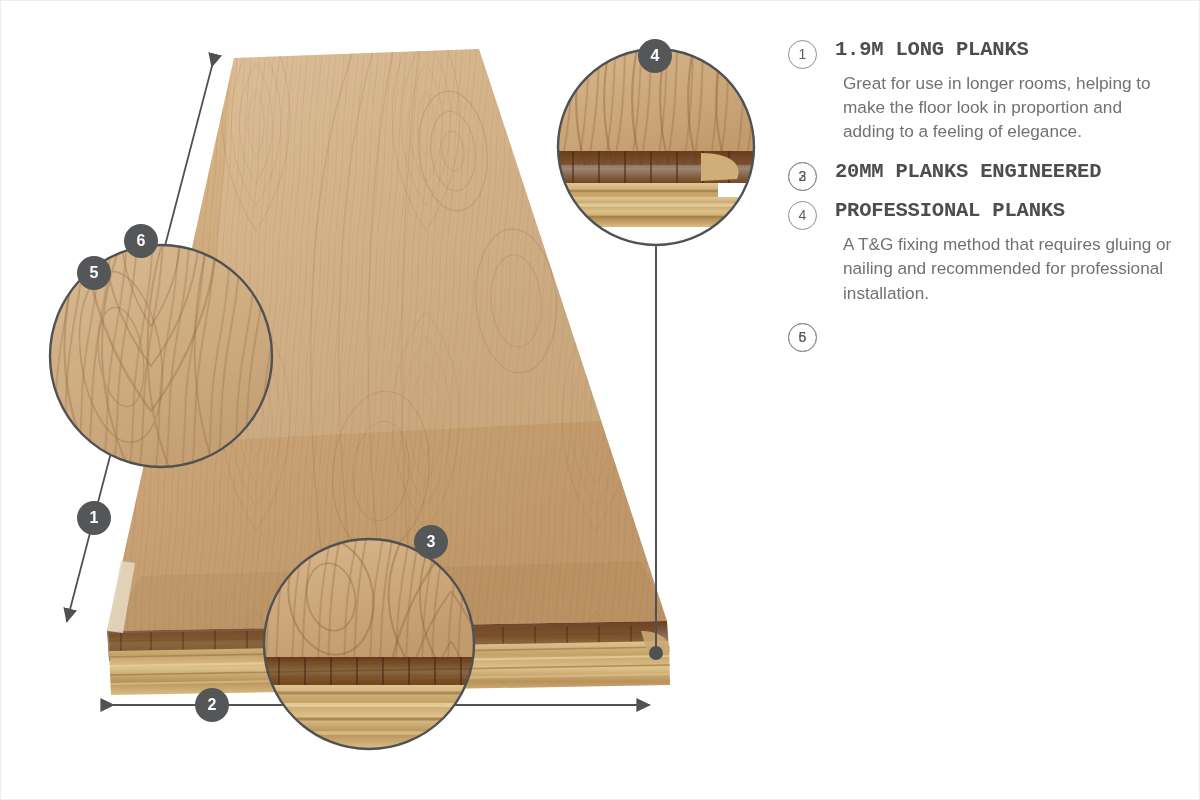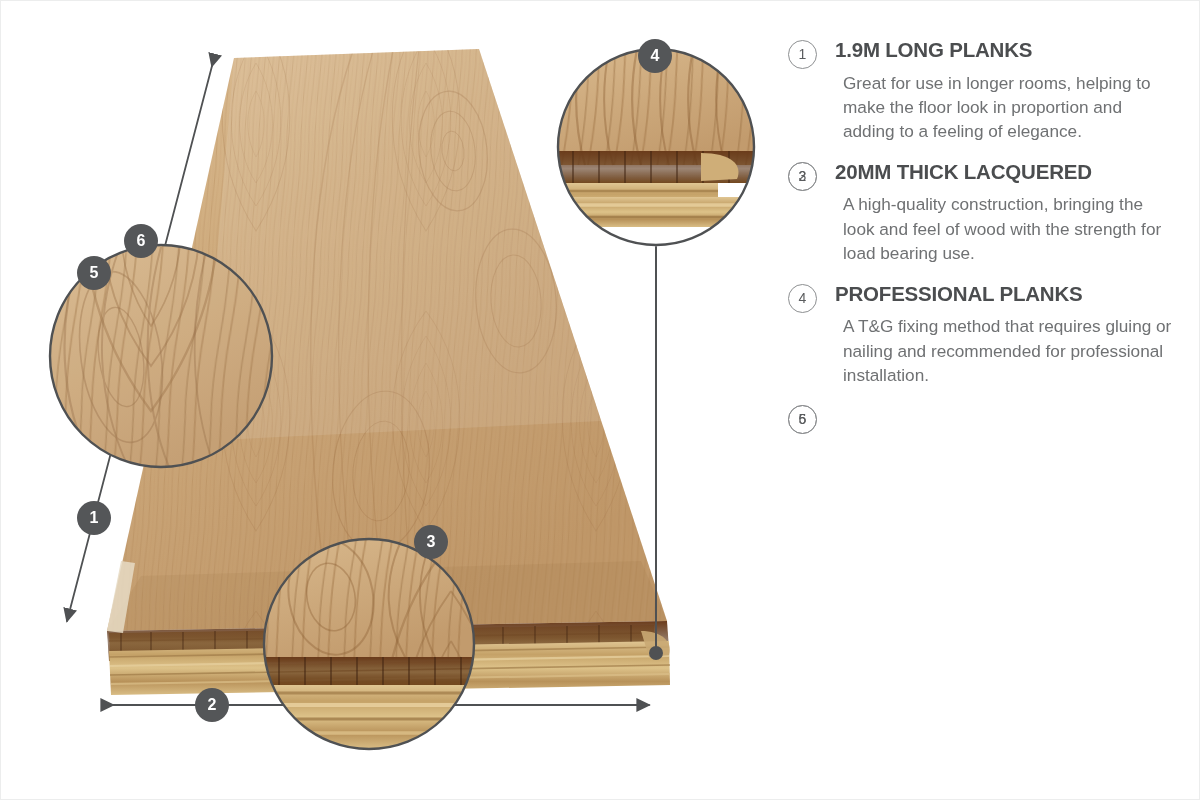--- a/index.html
+++ b/index.html
@@ -83,21 +83,21 @@
     font-family: "Liberation Sans", sans-serif;
     box-sizing: border-box;
   }
   .feature h3 {
     margin: 0 0 9px 0;
     font-size: 20.5px;
     font-weight: bold;
     color: #4b4d4f;
     letter-spacing: -0.2px;
     line-height: 1.1;
-    font-family: Liberation Sans, sans-serif;
+    font-family: Liberation Mono, monospace;
   }
   .feature p {
     margin: 8px;
     font-size: 17.2px;
     line-height: 1.42;
     color: #6f7173;
     font-family: "Liberation Sans", sans-serif;
   }
 </style>
 </head>
@@ -350,22 +350,21 @@
       <h3>1.9M LONG PLANKS</h3>
       <p>Great for use in longer rooms, helping to make the floor look in proportion and adding to a feeling of elegance.</p>
     </div>
 
     <div class="feature">
       <span class="num-circle">2</span>
     </div>
 
     <div class="feature">
       <span class="num-circle">3</span>
-      <h3>20MM THICK LACQUERED</h3>
-      <p>A high-quality construction, bringing the look and feel of wood with the strength for load bearing use.</p>
+      <h3>20MM PLANKS ENGINEERED</h3>
     </div>
 
     <div class="feature">
       <span class="num-circle">4</span>
       <h3>PROFESSIONAL PLANKS</h3>
       <p>A T&amp;G fixing method that requires gluing or nailing and recommended for professional installation.</p>
     </div>
 
     <div class="feature">
       <span class="num-circle">5</span>

